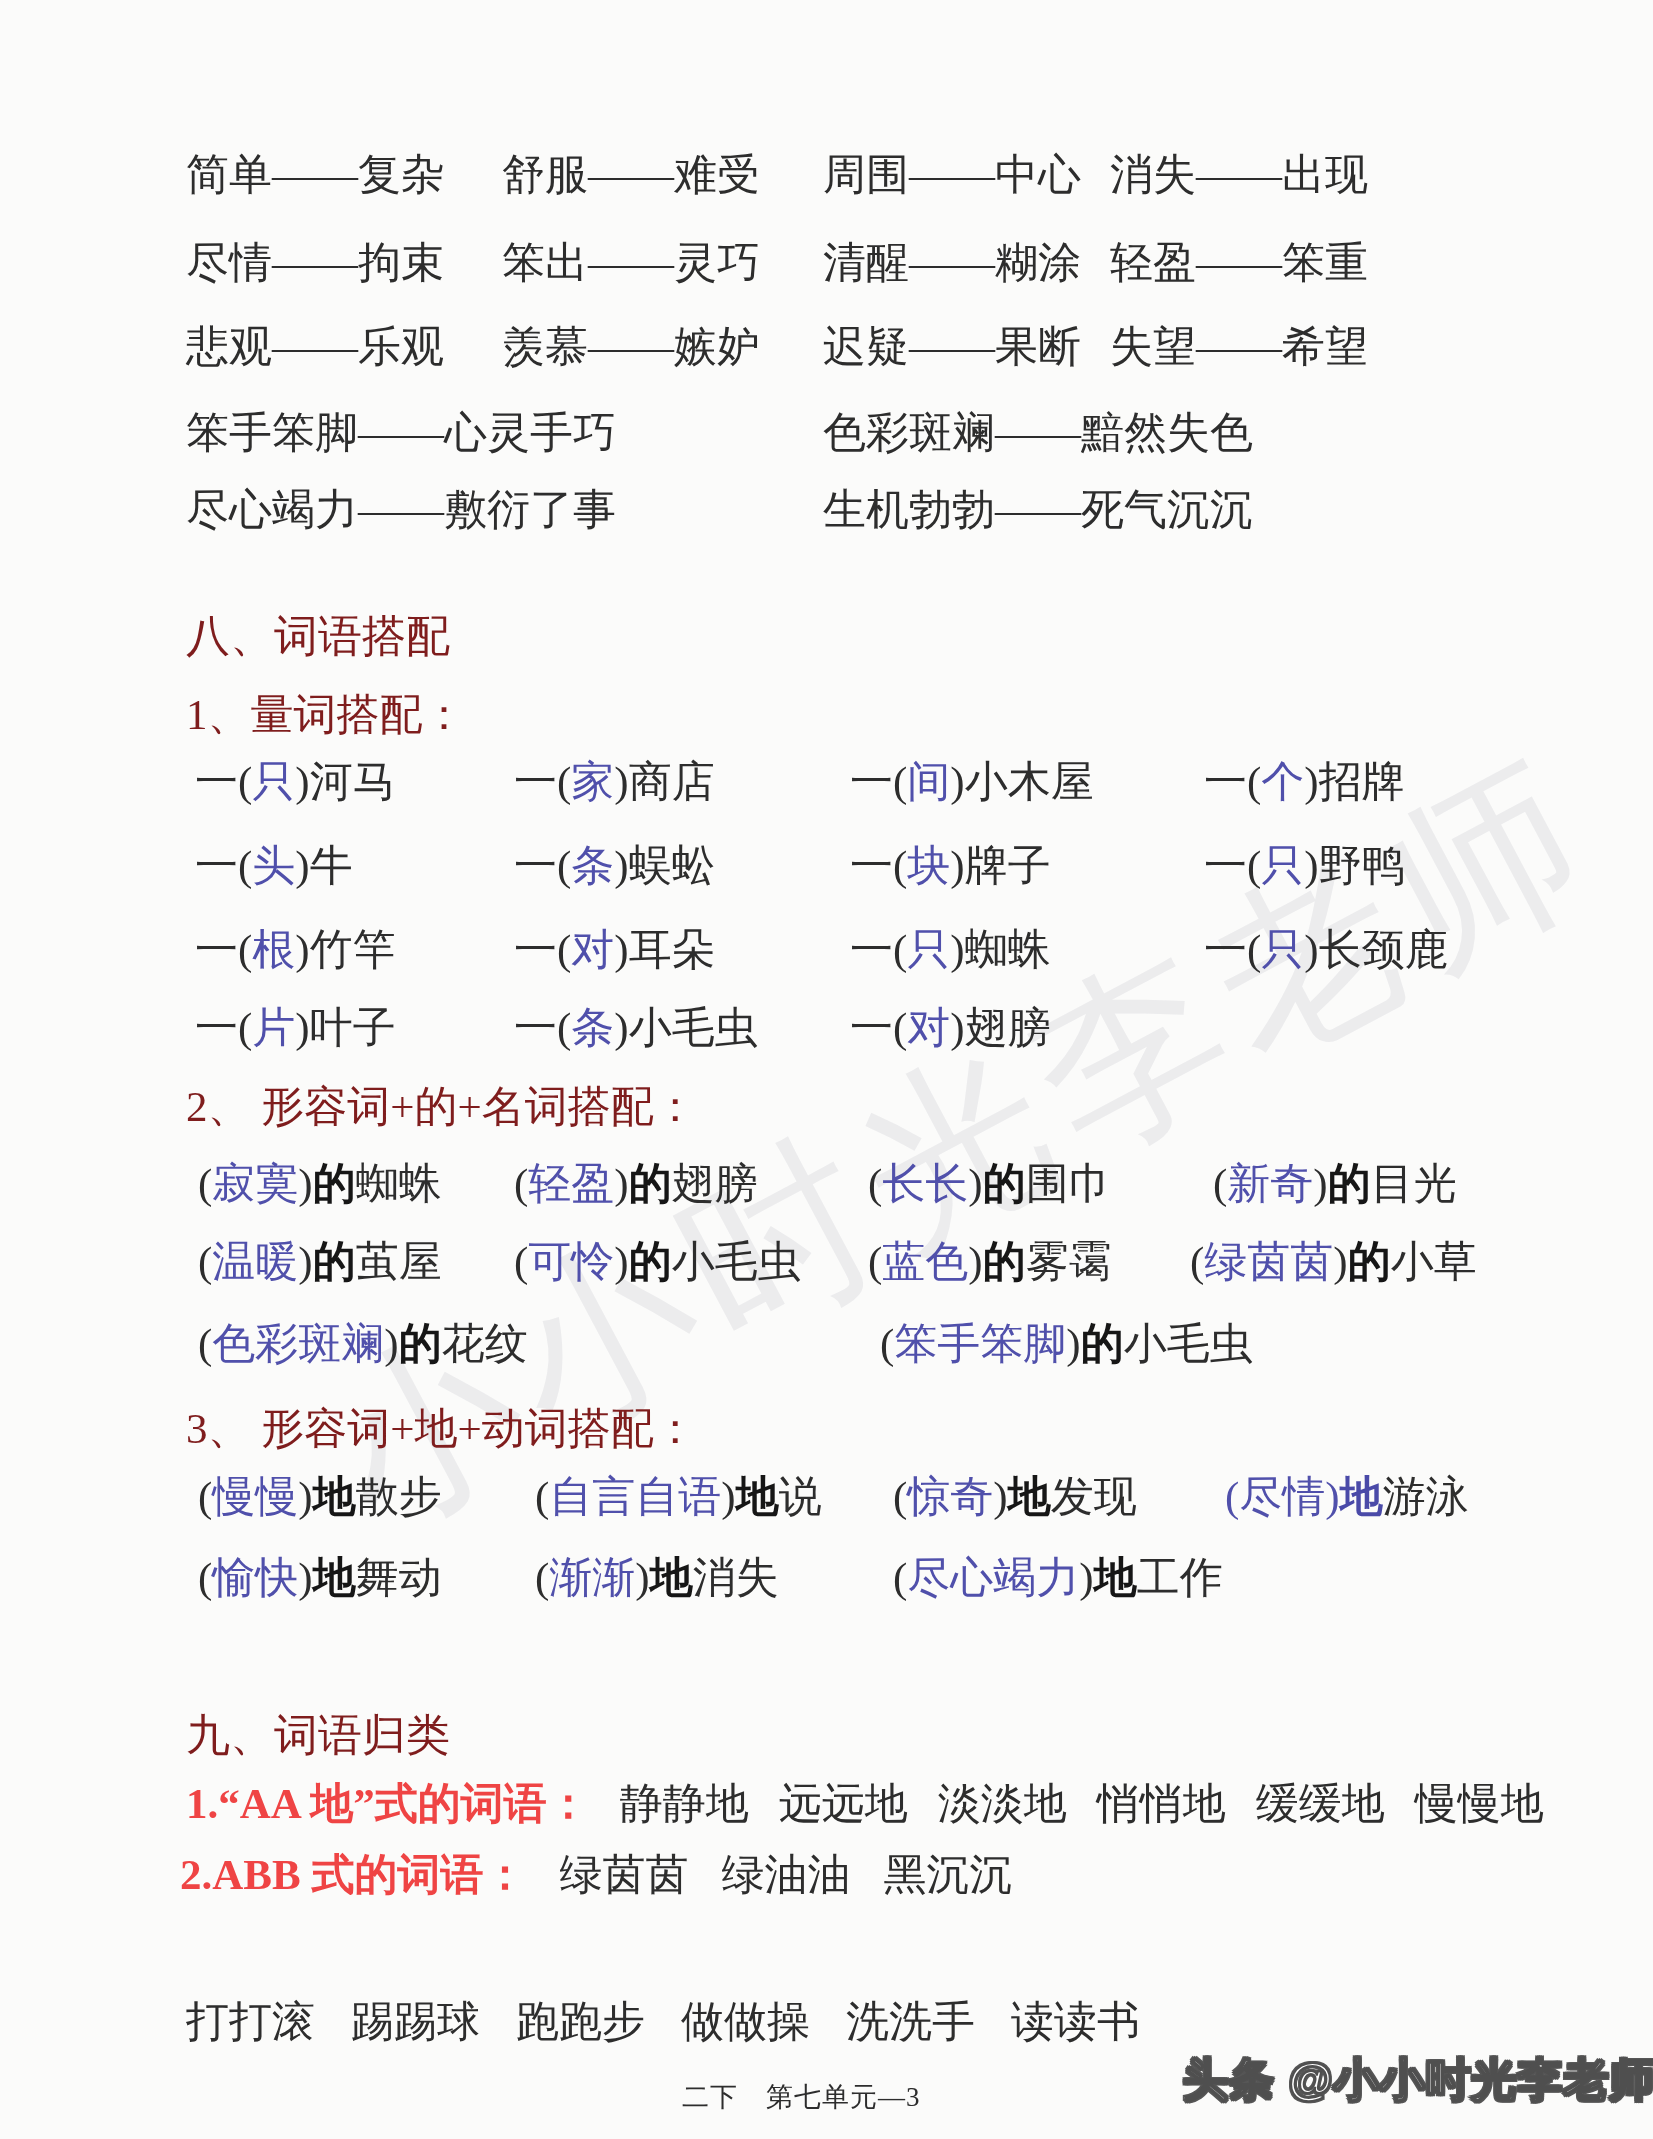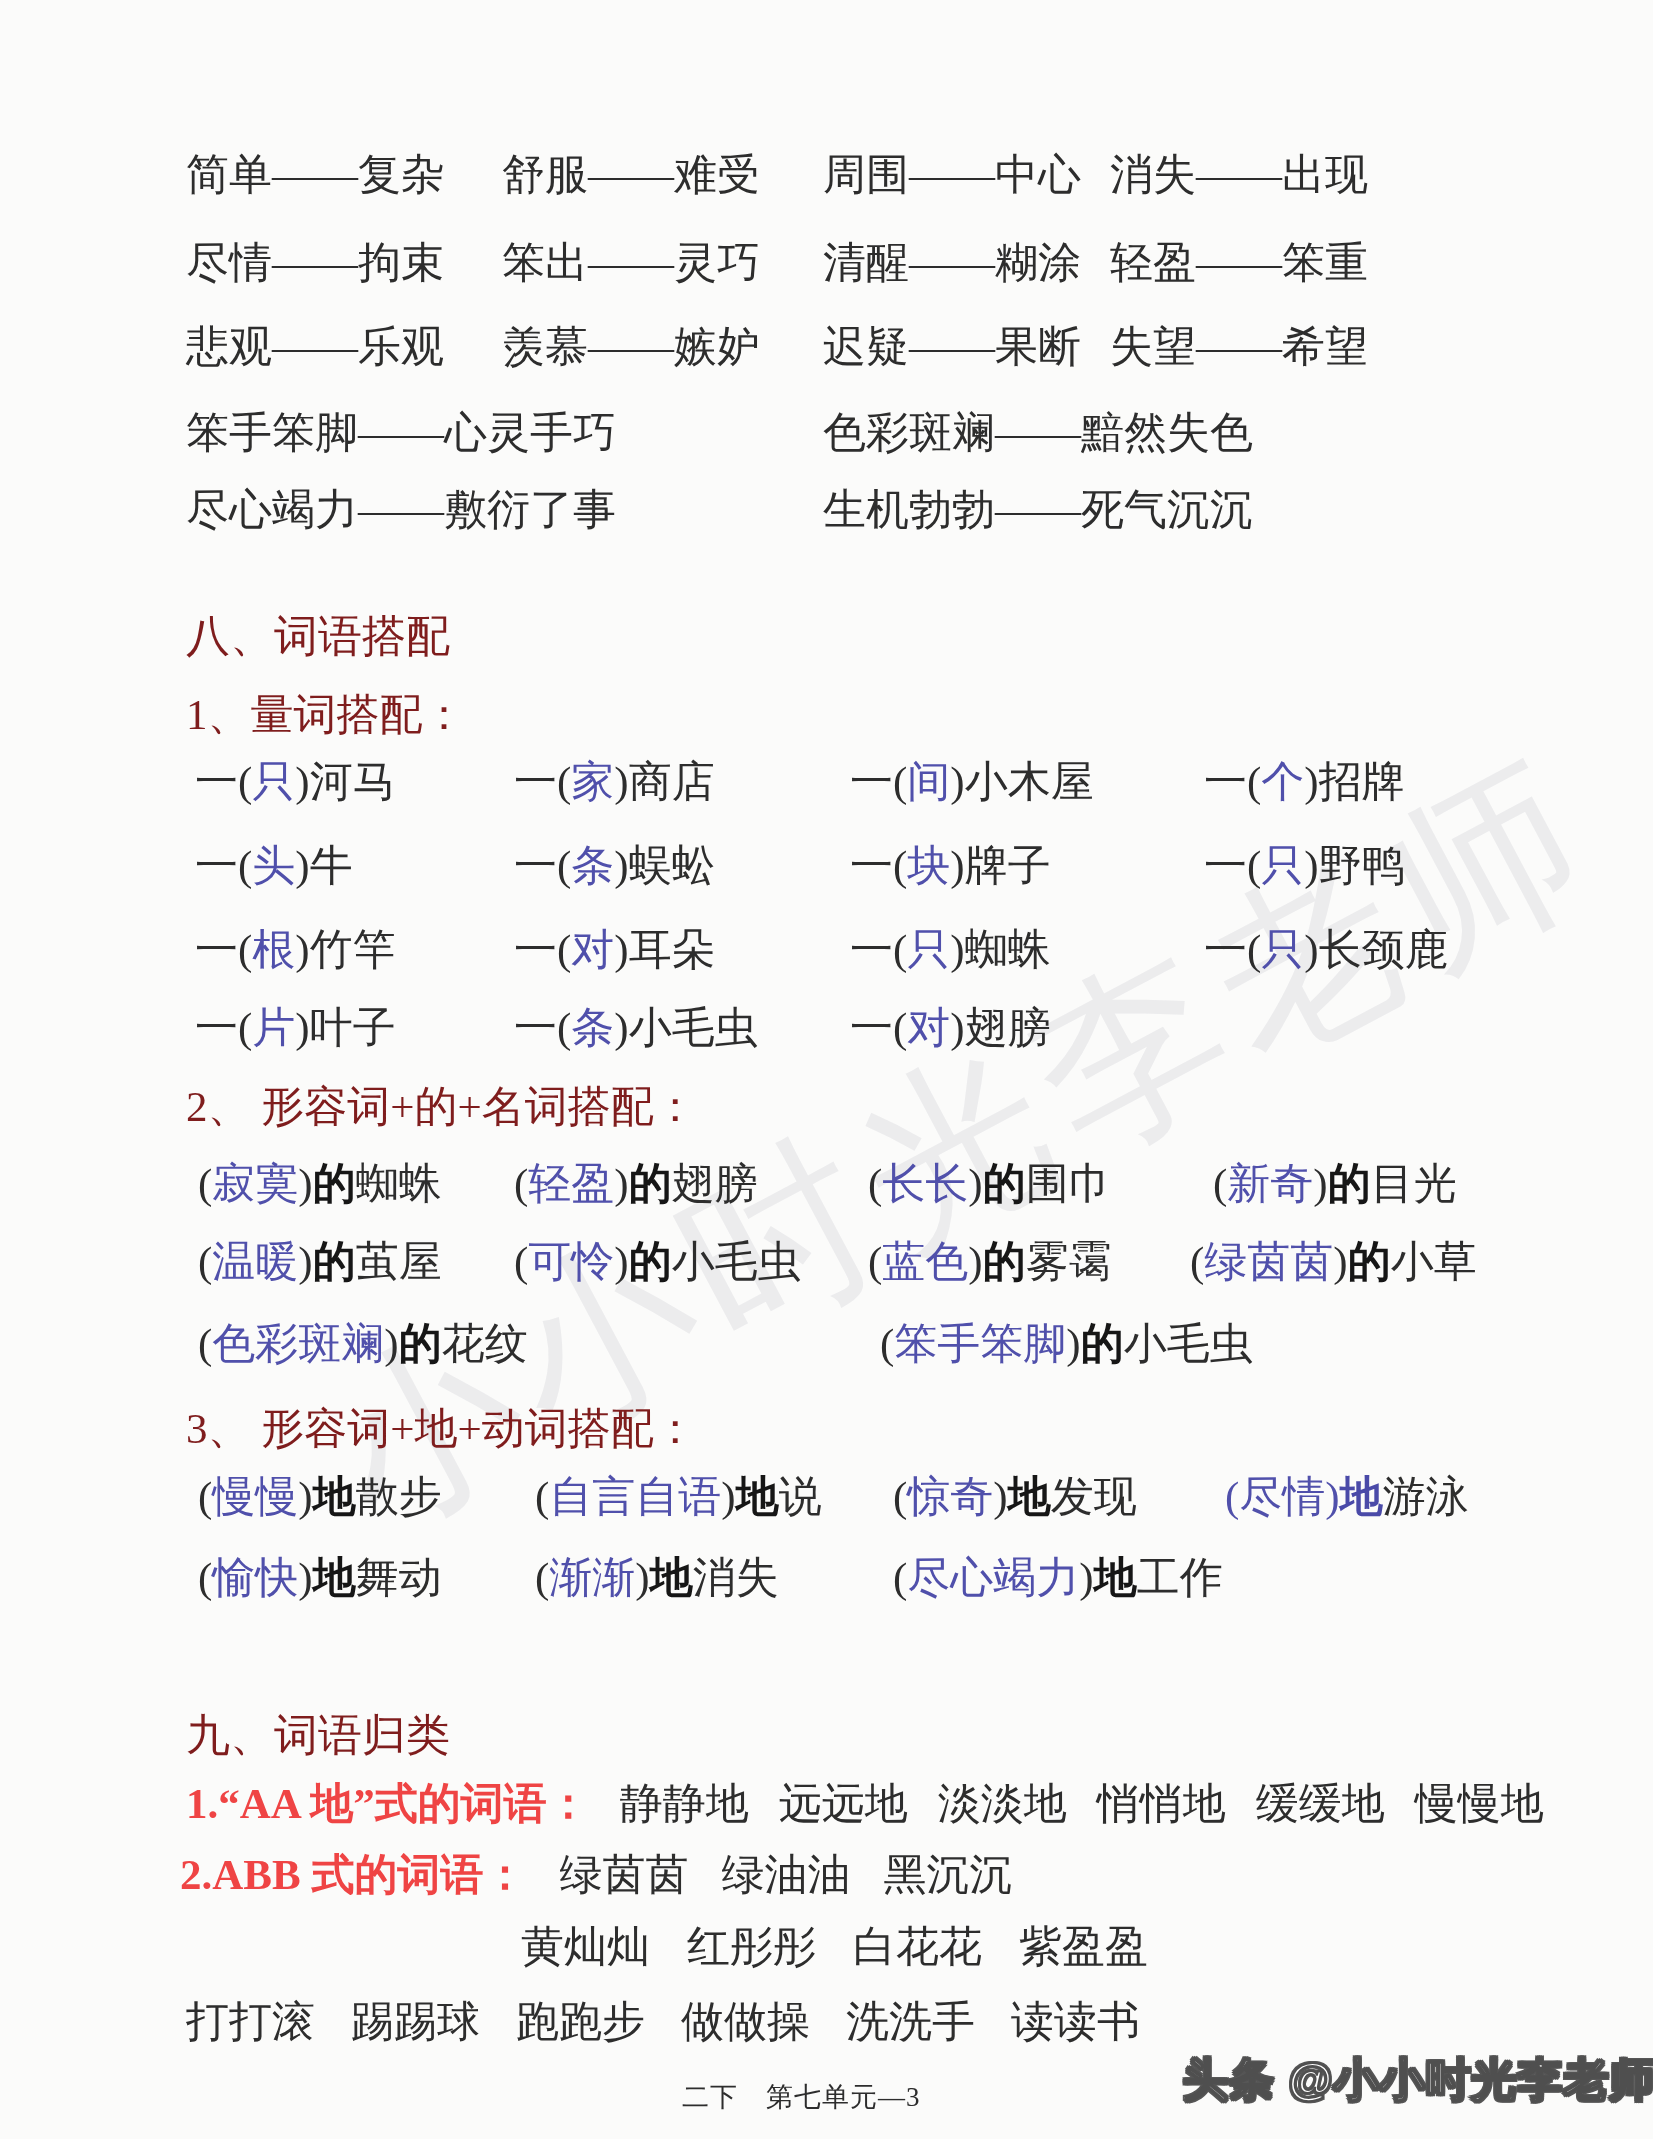--- a/index.html
+++ b/index.html
@@ -147,26 +147,20 @@
       <span class="word">悄悄地</span>
       <span class="word">缓缓地</span>
       <span class="word">慢慢地</span>
     </div>
   <div class="ln wordline" style="left:180px;top:1850px;gap:33px">
       <span class="label">2.ABB 式的词语：</span>
       <span class="word">绿茵茵</span>
       <span class="word">绿油油</span>
       <span class="word">黑沉沉</span>
     </div>
-  <div class="ln wordline" style="left:521px;top:1922px;gap:37px">
-      <span class="word">黄灿灿</span>
-      <span class="word">红彤彤</span>
-      <span class="word">白花花</span>
-      <span class="word">紫盈盈</span>
-    </div>
   <div class="ln wordline" style="left:186px;top:1997px;gap:36px">
       <span class="word">打打滚</span>
       <span class="word">踢踢球</span>
       <span class="word">跑跑步</span>
       <span class="word">做做操</span>
       <span class="word">洗洗手</span>
       <span class="word">读读书</span>
     </div>
 
   <div class="ln footer" style="left:682px;top:2082px">二下　第七单元—3</div>

